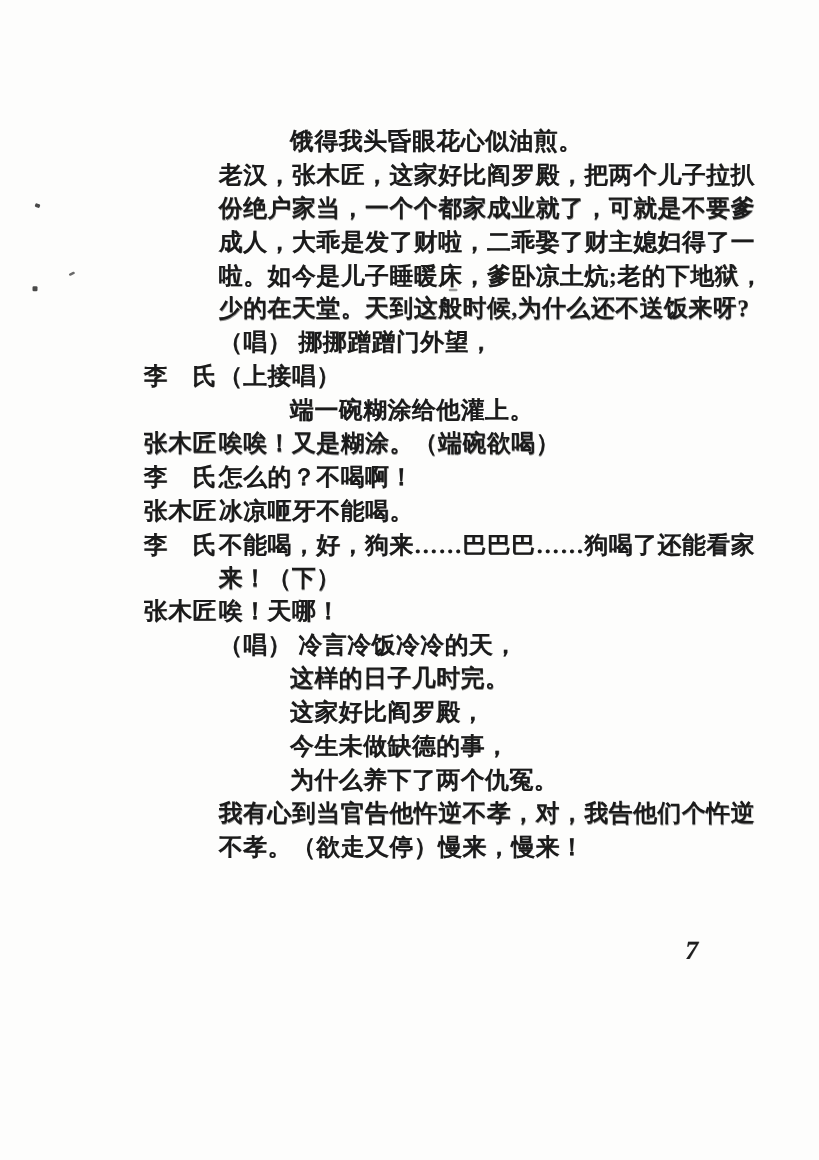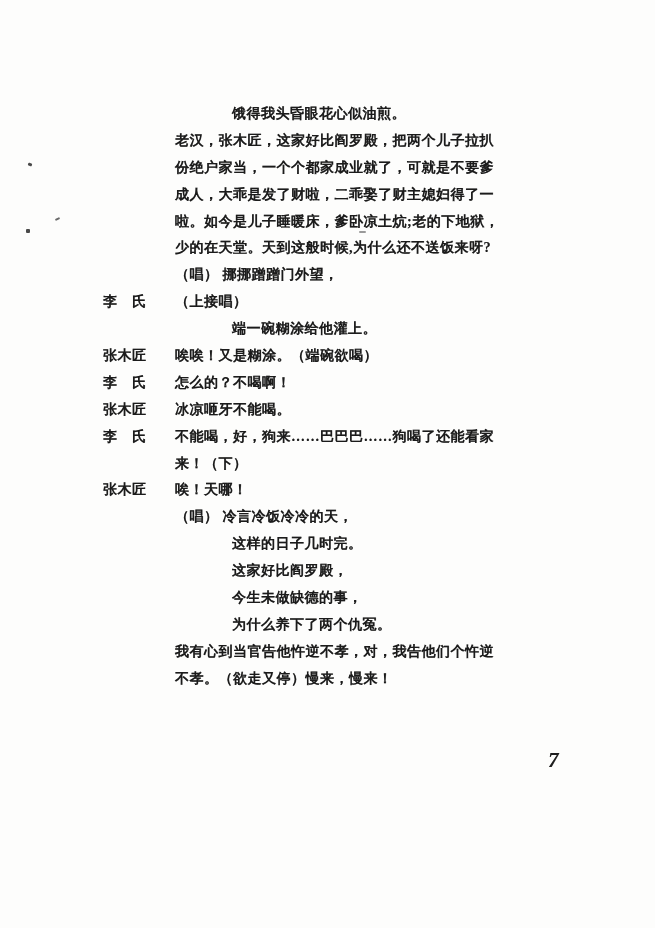--- a/index.html
+++ b/index.html
@@ -19,29 +19,29 @@
   .text-block {
     position: absolute;
     left: 103px;
     top: 101px;
     width: 520px;
   }
   .line {
     position: relative;
     height: 26.9px;
     line-height: 26.9px;
-    font-size: 14px;
+    font-size: 19px;
     font-weight: 600;
     letter-spacing: 0.5px;
     white-space: nowrap;
     text-shadow: 0.3px 0.3px 0.5px rgba(10,10,10,0.45);
   }
   .speaker {
     position: absolute;
-    left: 0;
+    left: 12px;
     top: 0;
     width: 60px;
   }
   .t-d { display: block; margin-left: 72px; }   
   .t-v { display: block; margin-left: 129px; }  
   .page-number {
     position: absolute;
     left: 548px;
     top: 748px;
     font-size: 21px;

